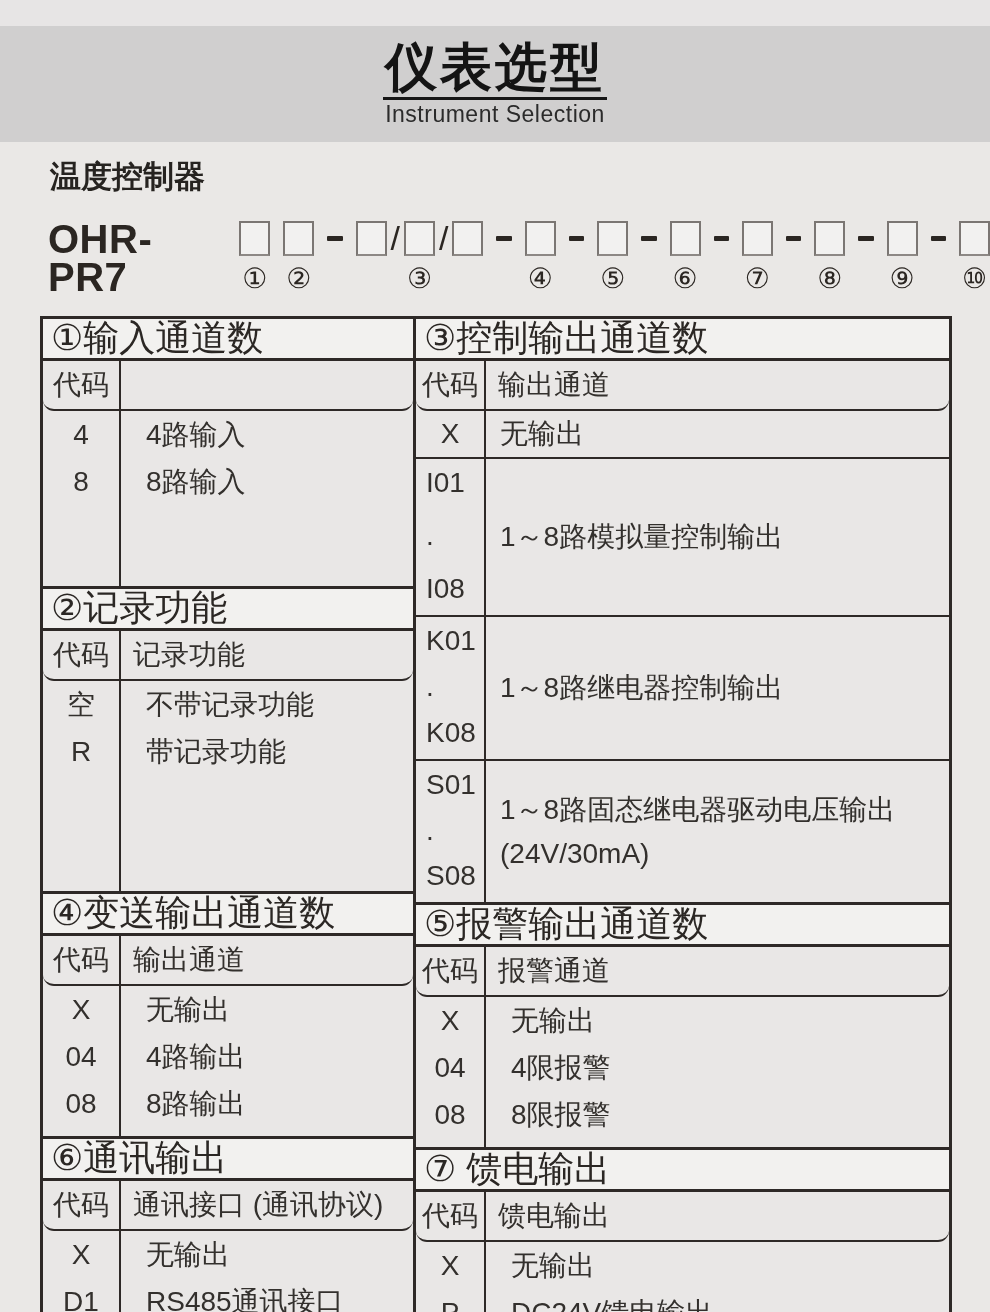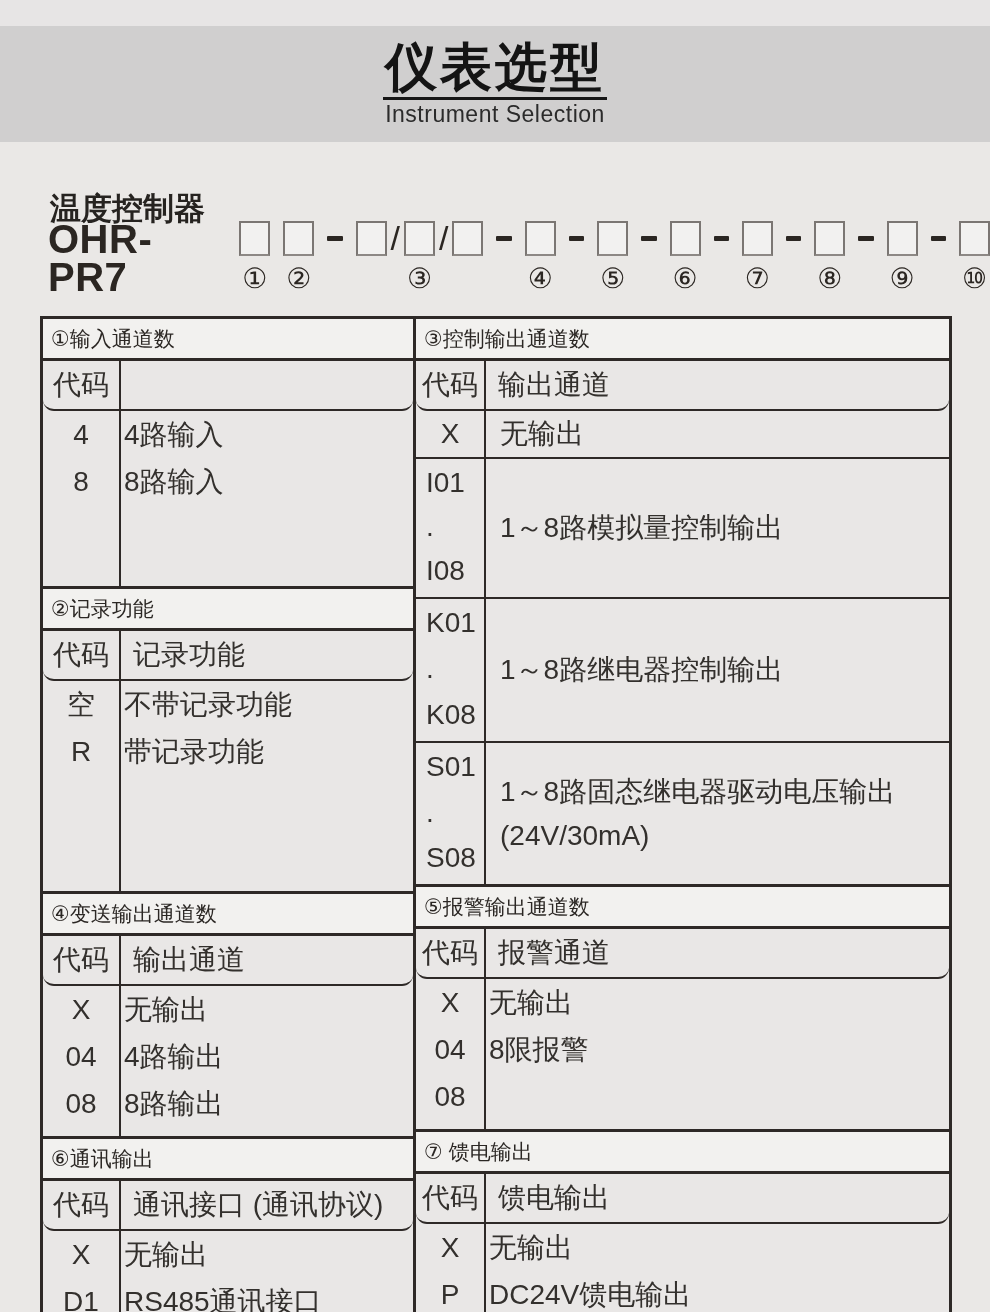--- a/index.html
+++ b/index.html
@@ -15,21 +15,21 @@
   .title-band {
     height:116px; background:#d0cfcf;
     display:flex; flex-direction:column; align-items:center; justify-content:center;
   }
   .title-cn {
     font-size:52px; font-weight:700; color:#141414; letter-spacing:3px;
     line-height:1.05; border-bottom:3px solid #161616; padding:0 2px 3px 2px;
   }
   .title-en { font-size:23px; color:#2b2b2b; margin-top:1px; letter-spacing:0.5px; }
   
-  .product { position:absolute; left:50px; top:188px; font-size:31px; font-weight:600; color:#262320; }
+  .product { position:absolute; left:50px; top:156px; font-size:31px; font-weight:600; color:#262320; }
   .model-line {
     position:absolute; left:48px; top:220px; display:flex; align-items:flex-start; gap:13px;
   }
   .model-prefix { font-size:40px; font-weight:600; color:#2b2622; line-height:38px; letter-spacing:0.5px; margin-right:2px; }
   .m-unit { display:flex; flex-direction:column; align-items:center; }
   .m-boxrow { display:flex; align-items:center; gap:3px; height:36px; }
   .m-box { width:31px; height:35px; background:#f2f1f0; border:2px solid #7b7673; border-bottom-color:#8d8885; }
   .m-slash { font-size:34px; font-weight:400; color:#2b2622; line-height:34px; padding:0 1px; }
   .m-dash { width:16px; height:5px; background:#2b2622; margin-top:16px; border-radius:1px; }
   .m-label {
@@ -40,38 +40,38 @@
   .tables {
     position:absolute; left:40px; top:316px; width:912px; height:1060px;
     border:3px solid #2e2927; border-bottom:none;
     display:flex; background:#e9e7e6; font-size:28px;
   }
   .half { display:flex; flex-direction:column; }
   .half.left  { width:373px; border-right:3px solid #2e2927; }
   .half.right { flex:1; }
   .sec-title {
     background:#f2f1ef; border-bottom:3px solid #2e2927;
-    font-size:21px; color:#2b2724; padding-left:8px;
+    font-size:36px; color:#2b2724; padding-left:8px;
     display:flex; align-items:center; flex:0 0 auto;
   }
   .sec-title.first { height:42px; }
   .sec-title.rest  { height:45px; border-top:3px solid #2e2927; }
   .sec-head { display:flex; height:50px; border-bottom:2px solid #2e2927; flex:0 0 auto;border-radius:11px; }
   .code-col-w-left  { width:78px; }
   .code-col-w-right { width:70px; }
   .h-code {
     border-right:2px solid #2e2927; display:flex; align-items:center; justify-content:center;
   }
   .h-desc { flex:1; display:flex; align-items:center; padding-left:12px; }
   
   .sec-body { display:flex; flex:0 0 auto; }
   .b-codes { border-right:2px solid #2e2927; display:flex; flex-direction:column; }
   .b-descs { flex:1; display:flex; flex-direction:column; }
   .b-line-c { height:47px; line-height:47px; text-align:center; }
-  .b-line-l { height:47px; line-height:47px; padding-left:3px; }
+  .b-line-l { height:47px; line-height:47px; padding-left:25px; }
   
   .t-row { display:flex; border-bottom:2px solid #2e2927; flex:0 0 auto; }
   .t-row.last { border-bottom:none; }
   .t-code {
     border-right:2px solid #2e2927; display:flex; flex-direction:column;
   }
   .t-code.center { align-items:center; justify-content:center; }
   .t-code.stack { align-items:flex-start; justify-content:space-between; padding:8px 0 10px 10px; }
   .t-desc { flex:1; display:flex; flex-direction:column; justify-content:center; padding-left:14px; }
   .t-desc .dline { line-height:44px; }
@@ -235,21 +235,21 @@
         <div class="h-desc">输出通道</div>
       </div>
       <div class="t-row" style="height: 48px;">
         <div class="t-code code-col-w-right center">
           <div>X</div>
         </div>
         <div class="t-desc">
           <div class="dline">无输出</div>
         </div>
       </div>
-      <div class="t-row" style="height: 140px;">
+      <div class="t-row" style="height: 158px;">
         <div class="t-code code-col-w-right stack">
           <div>I01</div>
           <div>.</div>
           <div>I08</div>
         </div>
         <div class="t-desc">
           <div class="dline">1～8路模拟量控制输出</div>
         </div>
       </div>
       <div class="t-row" style="height: 144px;">
@@ -279,20 +279,21 @@
         <div class="h-desc">报警通道</div>
       </div>
       <div class="sec-body" style="height: 150px;">
         <div class="b-codes code-col-w-right">
           <div class="b-line-c">X</div>
           <div class="b-line-c">04</div>
           <div class="b-line-c">08</div>
         </div>
         <div class="b-descs">
           <div class="b-line-l">无输出</div>
+          <div class="b-line-l">4限报警</div>
           <div class="b-line-l">8限报警</div>
         </div>
       </div>
       <div class="sec-title rest">⑦ 馈电输出</div>
       <div class="sec-head">
         <div class="h-code code-col-w-right">代码</div>
         <div class="h-desc">馈电输出</div>
       </div>
       <div class="sec-body" style="height: 300px;">
         <div class="b-codes code-col-w-right">

